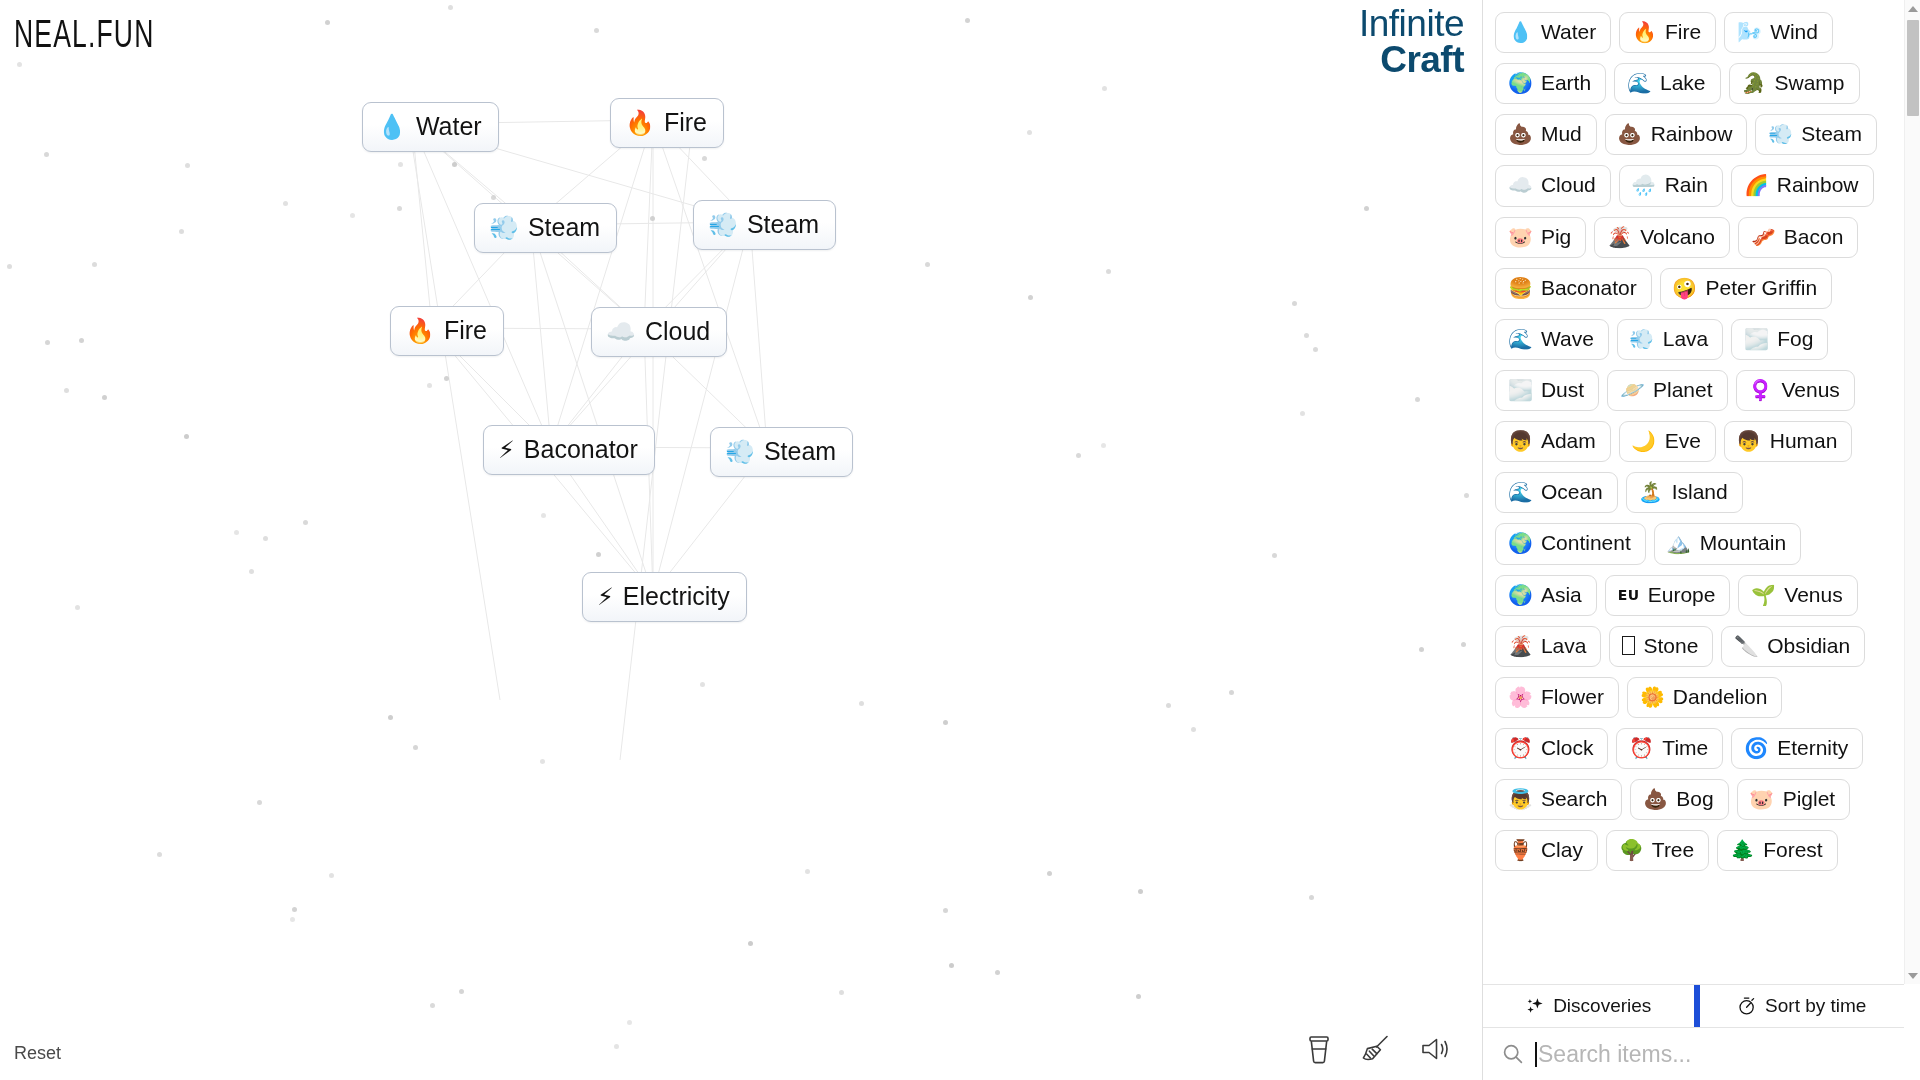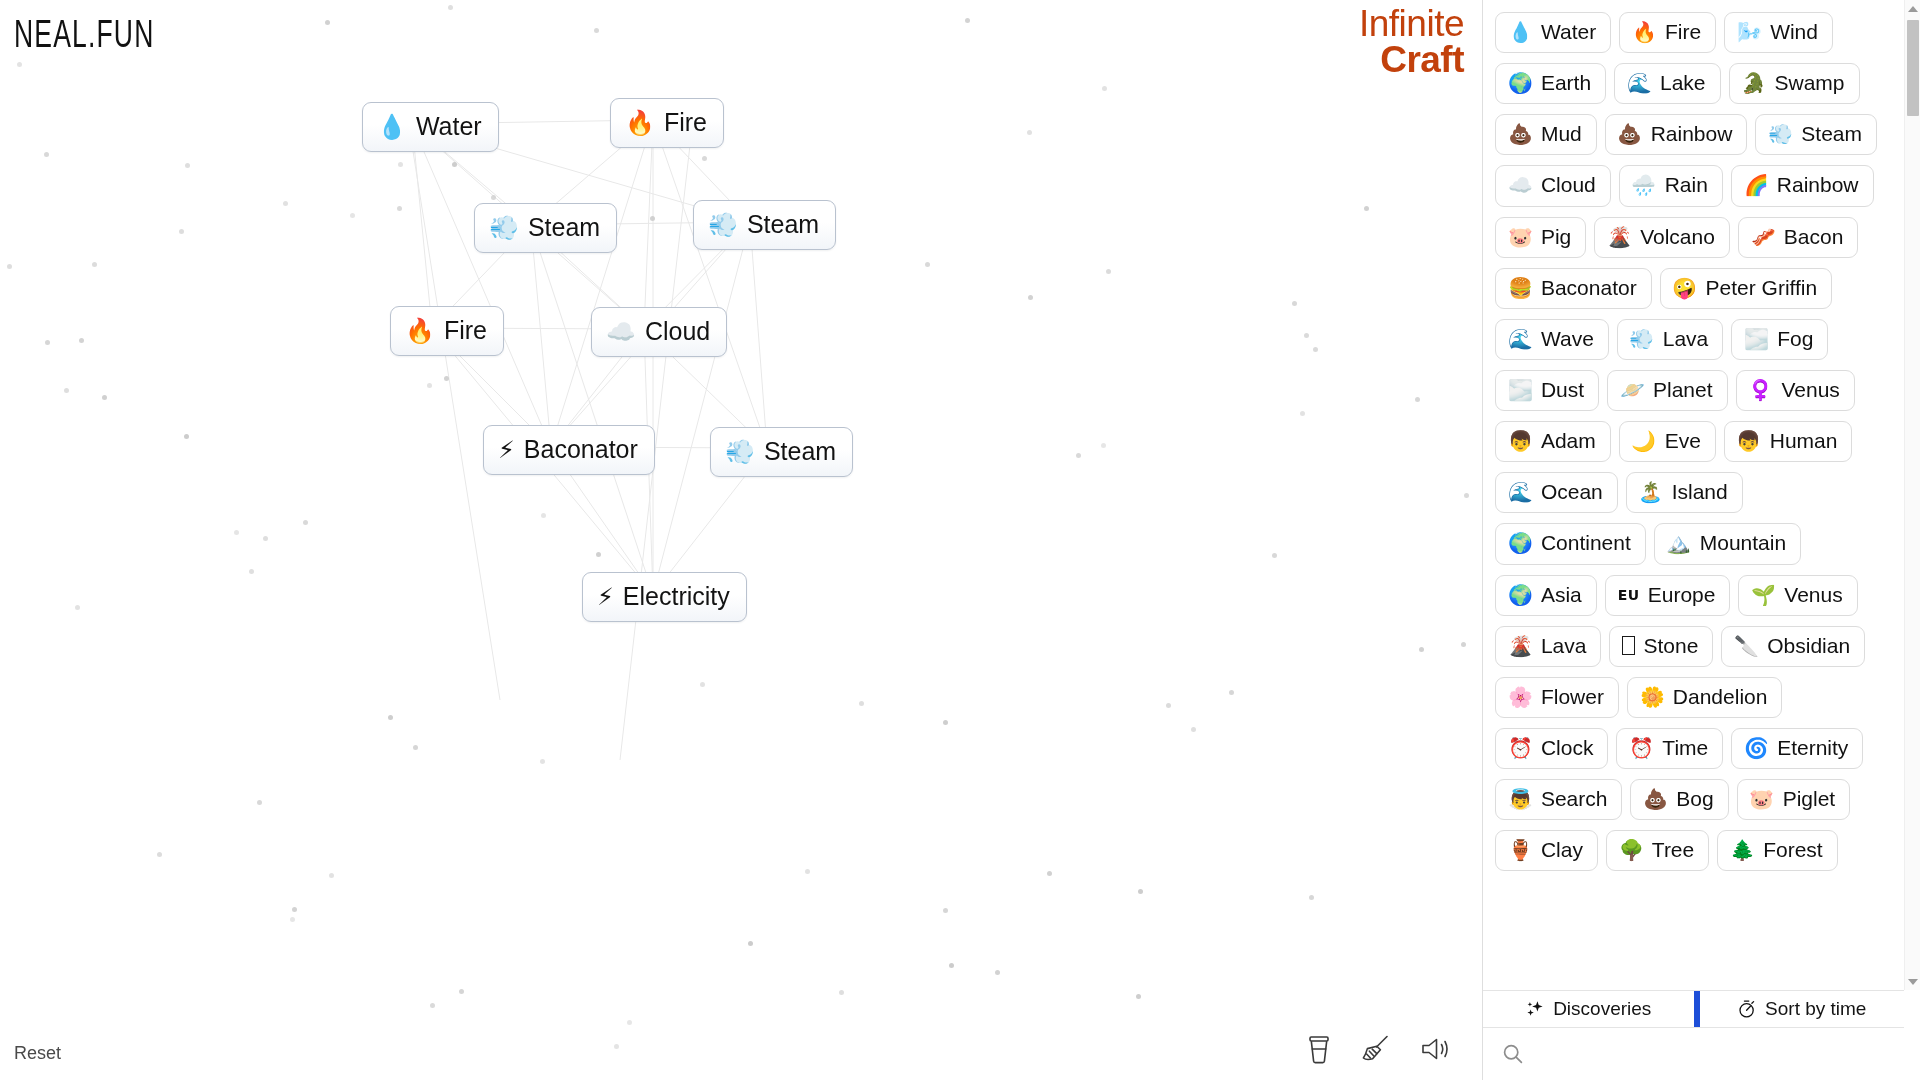--- a/index.html
+++ b/index.html
@@ -49,21 +49,21 @@
     transform: scaleX(0.78) scaleY(1.12);
     transform-origin: left top;
     white-space: nowrap;
   }
 
   .game-title {
     position: absolute;
     right: 18px; top: 6px;
     text-align: right;
     line-height: 0.98;
-    color: #c2410c;
+    color: #0c4a6e;
     user-select: none;
   }
   .game-title .t1 {
     display: block;
     font-size: 37px;
     font-weight: 300;
     letter-spacing: -0.5px;
   }
   .game-title .t2 {
     display: block;
@@ -205,21 +205,21 @@
     border-radius: 1px;
     cursor: pointer;
   }
 
   
   #tabs {
     flex: 0 0 auto;
     display: flex;
     border-top: 1px solid #e4e4e4;
     border-bottom: 1px solid #e4e4e4;
-    height: 38px;
+    height: 44px;
     margin-right: 16px;
   }
   .tab {
     flex: 1 1 50%;
     display: flex;
     align-items: center;
     justify-content: center;
     gap: 8px;
     font-size: 19px;
     color: #141414;
@@ -686,16 +686,20 @@
       </div>
     </div>
 
     <div id="search-row">
       <span class="ti">
         <svg width="24" height="24" viewBox="0 0 24 24" fill="none" stroke="#8d8d8d" stroke-width="1.7" stroke-linecap="round">
           <circle cx="10.2" cy="10.2" r="6.6"></circle>
           <line x1="15.1" y1="15.1" x2="20.4" y2="20.4"></line>
         </svg>
       </span>
+      <div id="search-input">
+        <span class="caret"></span>
+        <span class="ph">Search items...</span>
+      </div>
     </div>
 
   </div>
 </div>
 
 </body></html>

